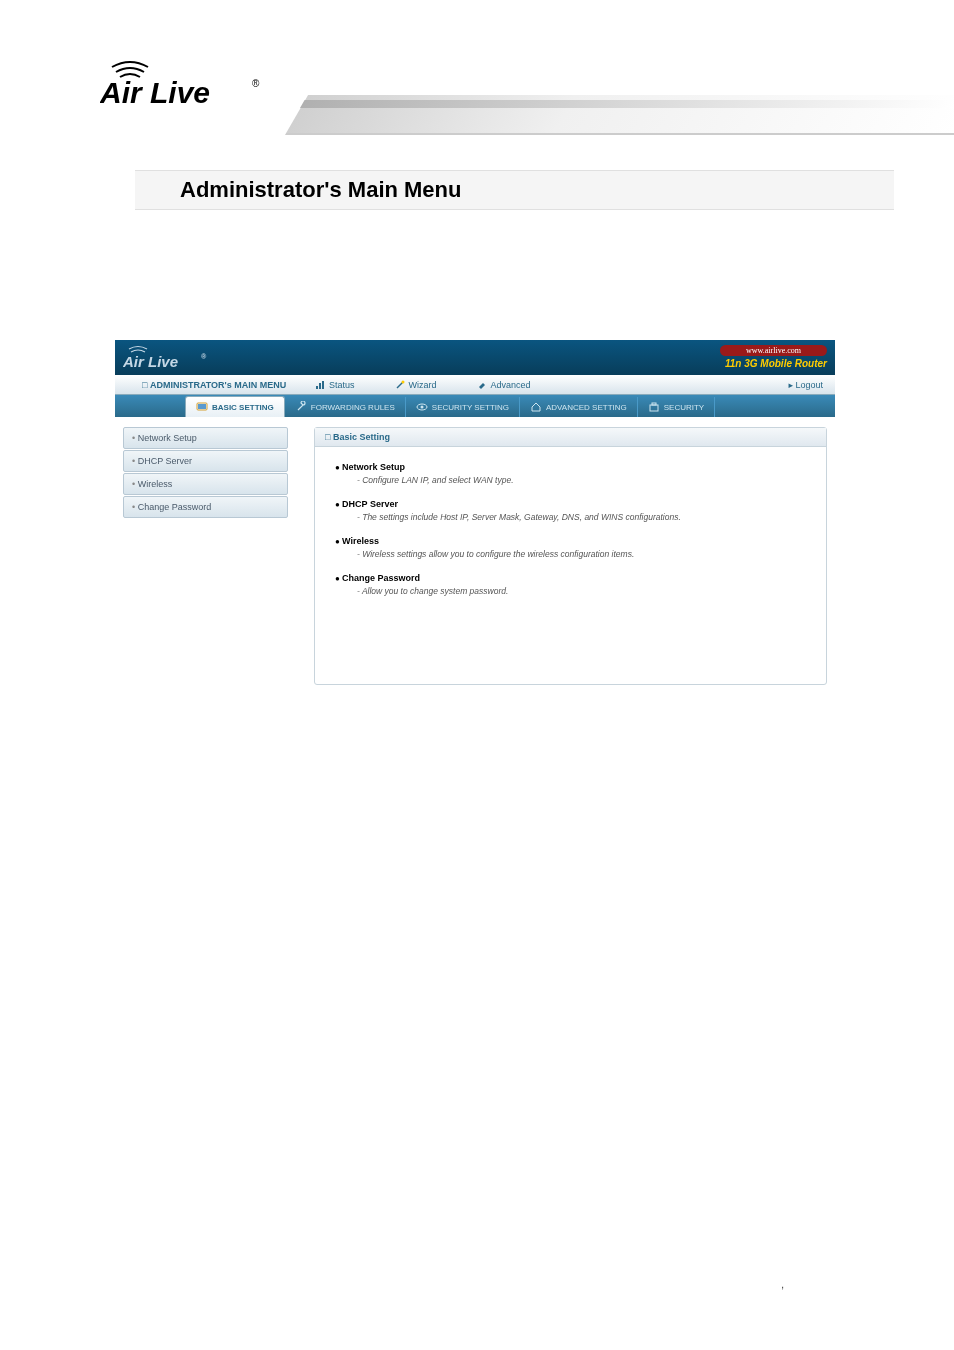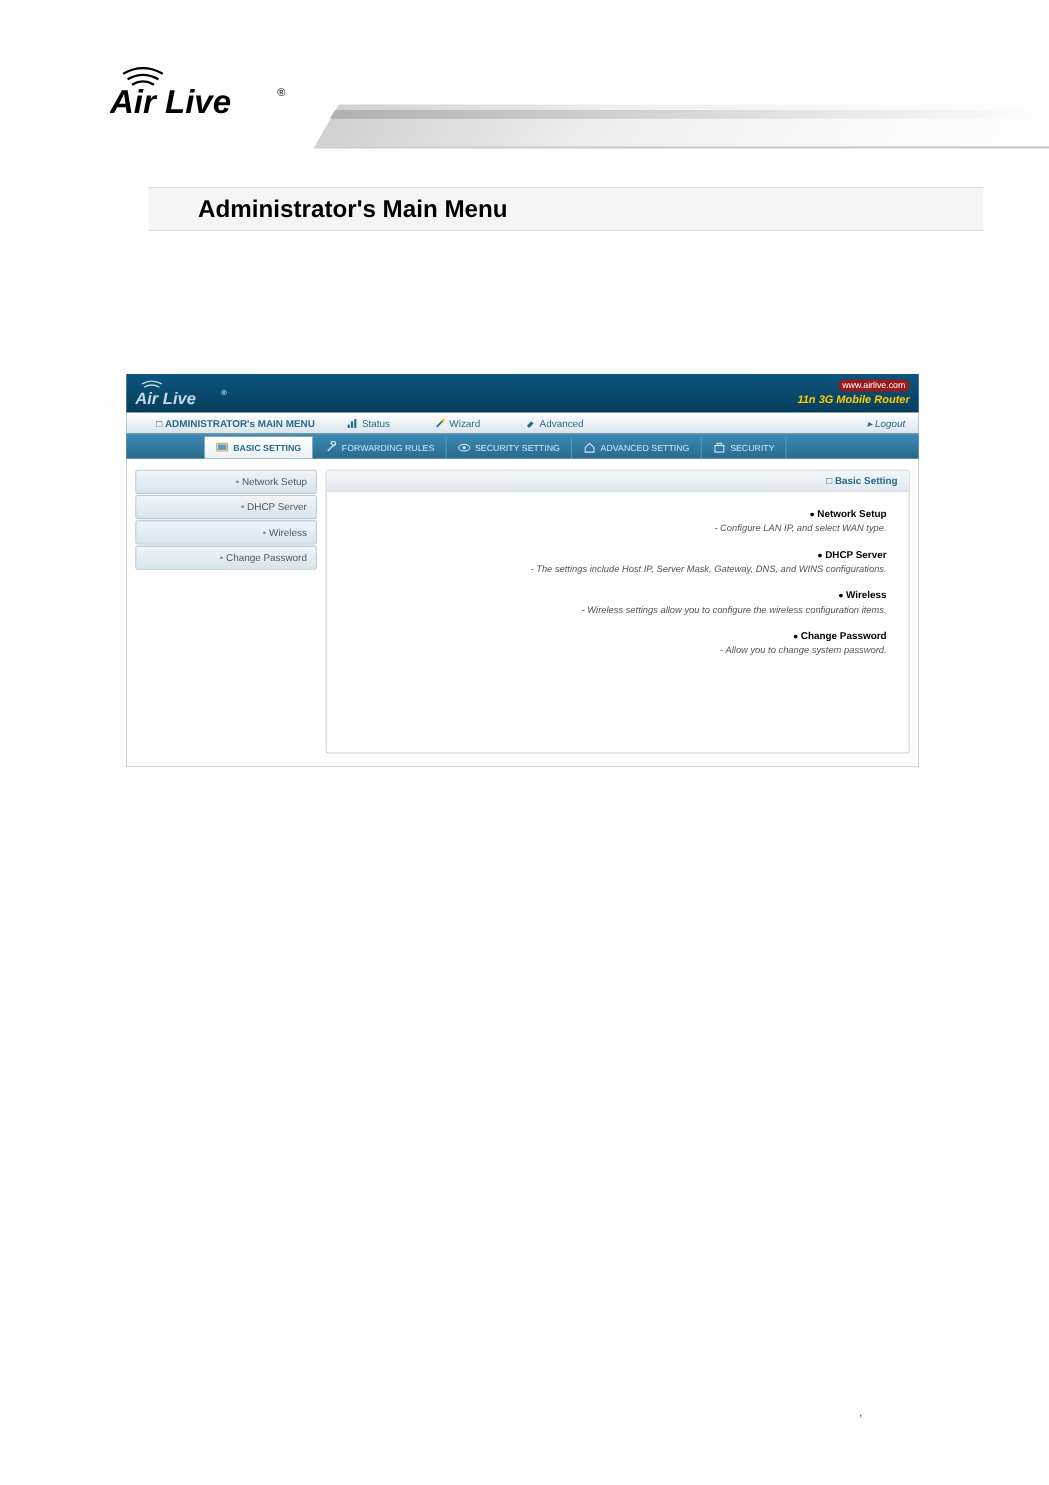--- a/index.html
+++ b/index.html
@@ -81,22 +81,23 @@
       font-size: 16px;
       color: #c5d8e6;
     }
     .ss-url {
       position: absolute;
       right: 8px;
       top: 5px;
       background: #9a1a1a;
       color: #fff;
       font-size: 8px;
-      padding: 1px 4px;
+      padding: 1px 26px;
       border-radius: 10px;
+      font-family: Liberation Serif, serif;
     }
     .ss-tagline {
       position: absolute;
       right: 8px;
       top: 18px;
       color: #ffcc00;
       font-style: italic;
       font-weight: bold;
       font-size: 10px;
     }
@@ -122,21 +123,20 @@
       cursor: pointer;
       display: flex;
       align-items: center;
       gap: 4px;
     }
     .ss-menubar .logout {
       position: absolute;
       right: 12px;
       color: #2a6a8a;
       cursor: pointer;
-      font-style: italic;
     }
     .ss-tabbar {
       background: linear-gradient(to bottom, #3a8ab8 0%, #2a6a8a 100%);
       height: 22px;
       display: flex;
       align-items: flex-end;
       padding-left: 70px;
       gap: 0;
       font-size: 8px;
       color: #cde5f0;
@@ -160,22 +160,21 @@
     .ss-tab .tab-icon {
       width: 12px;
       height: 12px;
       display: inline-block;
     }
     .ss-body {
       background: #ffffff;
       display: flex;
       min-height: 280px;
       padding: 10px 8px 12px 8px;
-      gap: 8px;
-      text-align: right;
+      gap: 26px;
     }
     .ss-sidebar {
       width: 165px;
     }
     .sidebar-item {
       background: linear-gradient(to bottom, #f0f5f8 0%, #d8e4ec 100%);
       border: 1px solid #b8c8d4;
       color: #4a5a6a;
       font-size: 9px;
       padding: 5px 8px;

